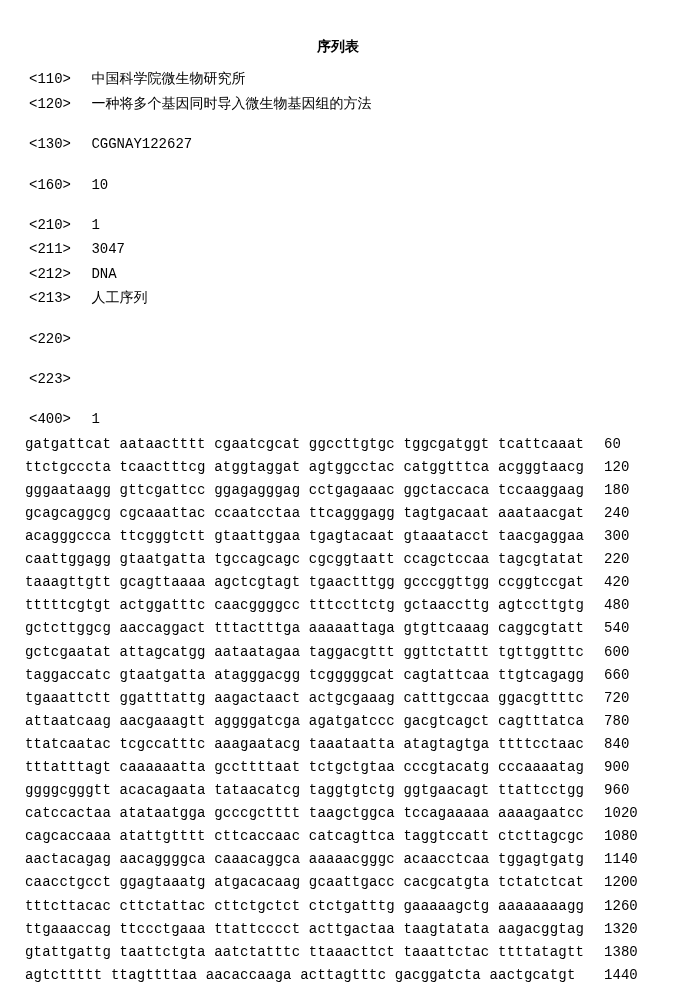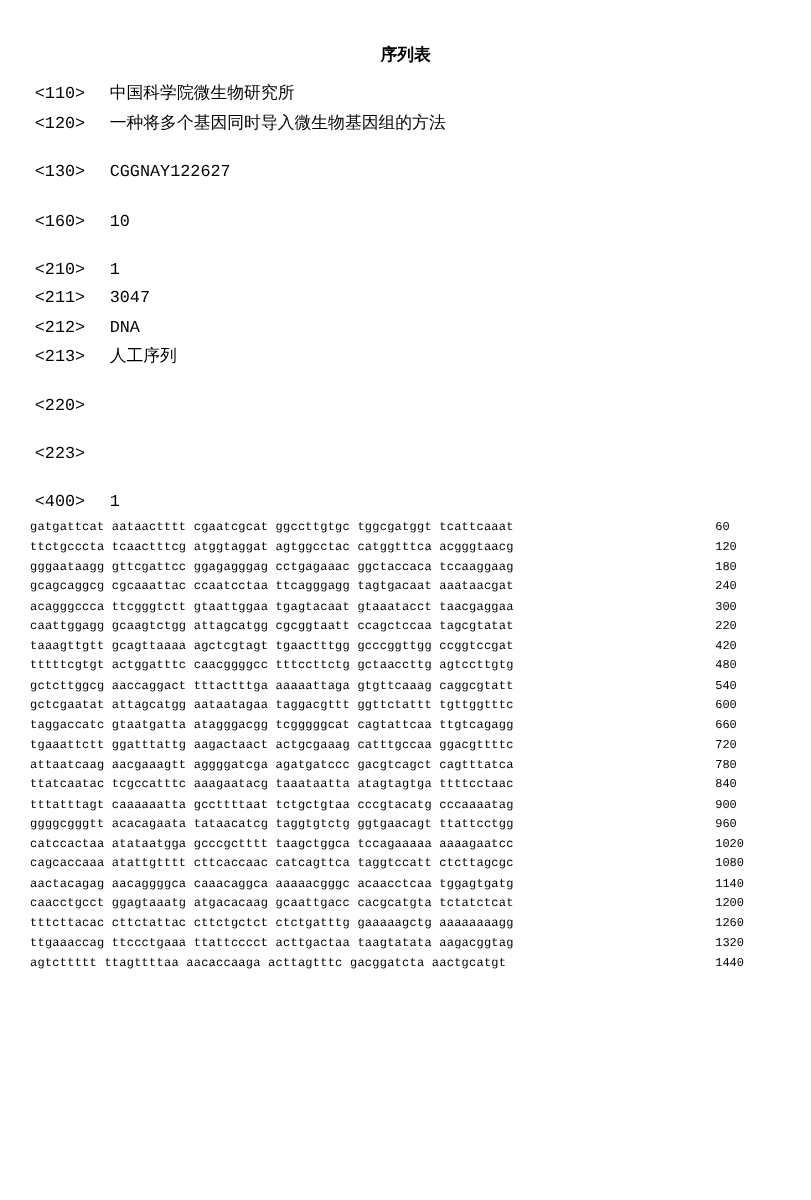--- a/index.html
+++ b/index.html
@@ -30,21 +30,21 @@
     text-align: center;
   }
   .tag-content {
     margin-left: 8px;
   }
   .spacer {
     height: 14px;
   }
   .seq-table {
     font-family: "Courier New", monospace;
-    font-size: 10px;
+    font-size: 14px;
     line-height: 1.65;
     border-collapse: collapse;
     width: 100%;
   }
   .seq-table td {
     padding: 0;
     white-space: pre;
   }
   .seq-cell {
     letter-spacing: 0.2px;
@@ -139,21 +139,21 @@
       </tr>
       <tr>
         <td class="seq-cell">gcagcaggcg cgcaaattac ccaatcctaa ttcagggagg tagtgacaat aaataacgat</td>
         <td class="pos-cell">240</td>
       </tr>
       <tr>
         <td class="seq-cell">acagggccca ttcgggtctt gtaattggaa tgagtacaat gtaaatacct taacgaggaa</td>
         <td class="pos-cell">300</td>
       </tr>
       <tr>
-        <td class="seq-cell">caattggagg gcaagtctgg attagcatgg cgcggtaatt ccagctccaa tagcgtatat</td>
+        <td class="seq-cell">caattggagg gtaatgatta tgccagcagc cgcggtaatt ccagctccaa tagcgtatat</td>
         <td class="pos-cell">220</td>
       </tr>
       <tr>
         <td class="seq-cell">taaagttgtt gcagttaaaa agctcgtagt tgaactttgg gcccggttgg ccggtccgat</td>
         <td class="pos-cell">420</td>
       </tr>
       <tr>
         <td class="seq-cell">tttttcgtgt actggatttc caacggggcc tttccttctg gctaaccttg agtccttgtg</td>
         <td class="pos-cell">480</td>
       </tr>
@@ -207,17 +207,21 @@
       </tr>
       <tr>
         <td class="seq-cell">tttcttacac cttctattac cttctgctct ctctgatttg gaaaaagctg aaaaaaaagg</td>
         <td class="pos-cell">1260</td>
       </tr>
       <tr>
         <td class="seq-cell">ttgaaaccag ttccctgaaa ttattcccct acttgactaa taagtatata aagacggtag</td>
         <td class="pos-cell">1320</td>
       </tr>
       <tr>
+        <td class="seq-cell">gtattgattg taattctgta aatctatttc ttaaacttct taaattctac ttttatagtt</td>
+        <td class="pos-cell">1380</td>
+      </tr>
+      <tr>
         <td class="seq-cell">agtcttttt ttagttttaa aacaccaaga acttagtttc gacggatcta aactgcatgt</td>
         <td class="pos-cell">1440</td>
       </tr>
     </tbody>
 </table>
 
 </body></html>

